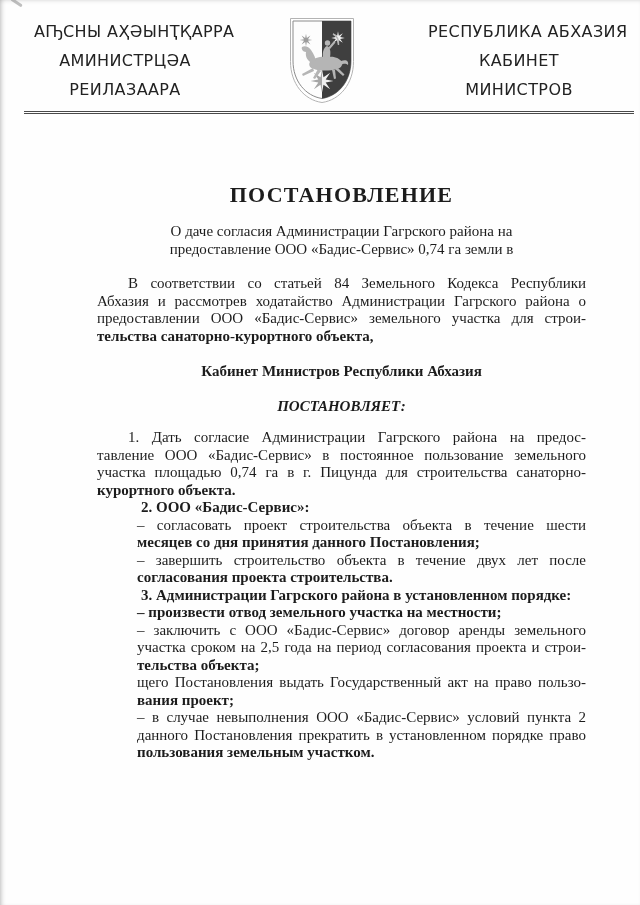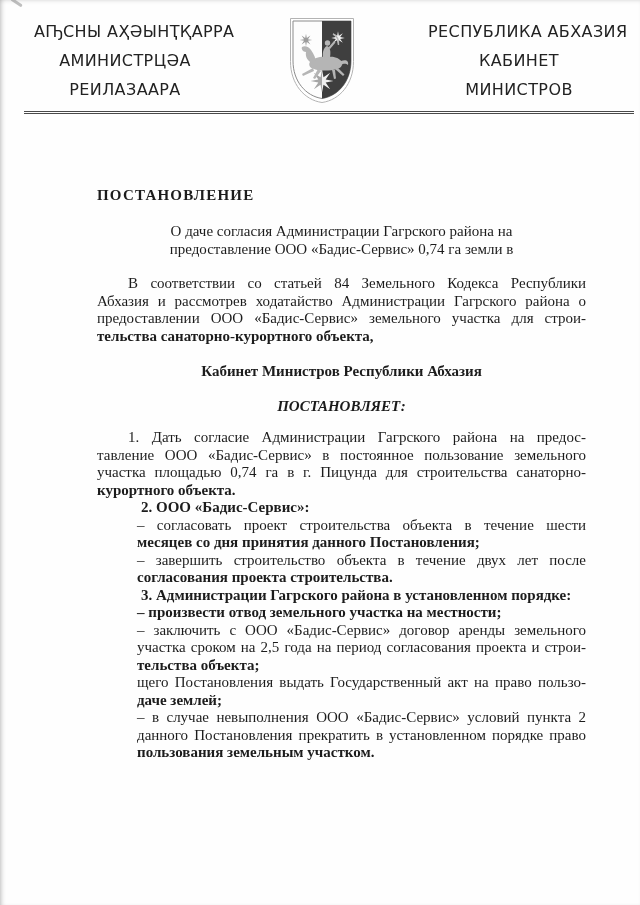--- a/index.html
+++ b/index.html
@@ -14,21 +14,21 @@
     display:flex; justify-content:space-between; align-items:flex-start;
     padding:24px 30px 0 34px;
     font-family:"DejaVu Sans","Liberation Sans",sans-serif;
   }
   .h-col { width:182px; text-align:center; font-size:16px; letter-spacing:.4px; color:#222; }
   .h-line { line-height:15px; margin-bottom:14px; white-space:nowrap; }
   .h-emblem { margin-top:-7px; flex:0 0 auto; }
   .rule { border-top:3px double #4a4a4a; margin:0 6px 0 24px; height:0; }
   
   .doc-body { margin-left:97px; width:489px; padding-top:72px; font-size:15px; line-height:17.5px; }
-  .kind-title { margin:0; font-size:15px; font-weight:bold; text-align:left; letter-spacing:1.2px; line-height:18px; }
+  .kind-title { margin:0; font-size:22px; font-weight:bold; text-align:center; letter-spacing:1.2px; line-height:18px; }
   .subject { margin:19px 0 17px; font-weight:normal; text-align:center; }
   .subj-line { line-height:17.5px; white-space:nowrap; }
   .tline { white-space:nowrap; text-align:justify; text-align-last:justify; transform-origin:0 50%; }
   .tline-last { text-align:left; text-align-last:left;font-weight:bold; }
   .first-para { padding-left:31px; }
   .first-num  { padding-left:44px; }
   .blk-paragraph { margin:0; }
   .blk-subitem { margin-left:40px; }
   .blk-heading { text-align:center; font-weight:bold; margin-top:18px; line-height:17.5px; }
   .blk-heading + .blk-heading { margin-top:17px;font-style:italic; }
@@ -143,21 +143,21 @@
         <div class="blk-subitem">
           <div class="tline tline-last">– произвести отвод земельного участка на местности;</div>
         </div>
         <div class="blk-subitem">
           <div class="tline">– заключить с ООО «Бадис-Сервис» договор аренды земельного</div>
           <div class="tline">участка сроком на 2,5 года на период согласования проекта и строи-</div>
           <div class="tline tline-last">тельства объекта;</div>
         </div>
         <div class="blk-subitem">
           <div class="tline">щего Постановления выдать Государственный акт на право пользо-</div>
-          <div class="tline tline-last">даче землей;</div>
+          <div class="tline tline-last">вания проект;</div>
         </div>
         <div class="blk-subitem">
           <div class="tline">– в случае невыполнения ООО «Бадис-Сервис» условий пункта 2</div>
           <div class="tline">данного Постановления прекратить в установленном порядке право</div>
           <div class="tline tline-last">пользования земельным участком.</div>
         </div>
       </div>
   </div>
 </div>
 

